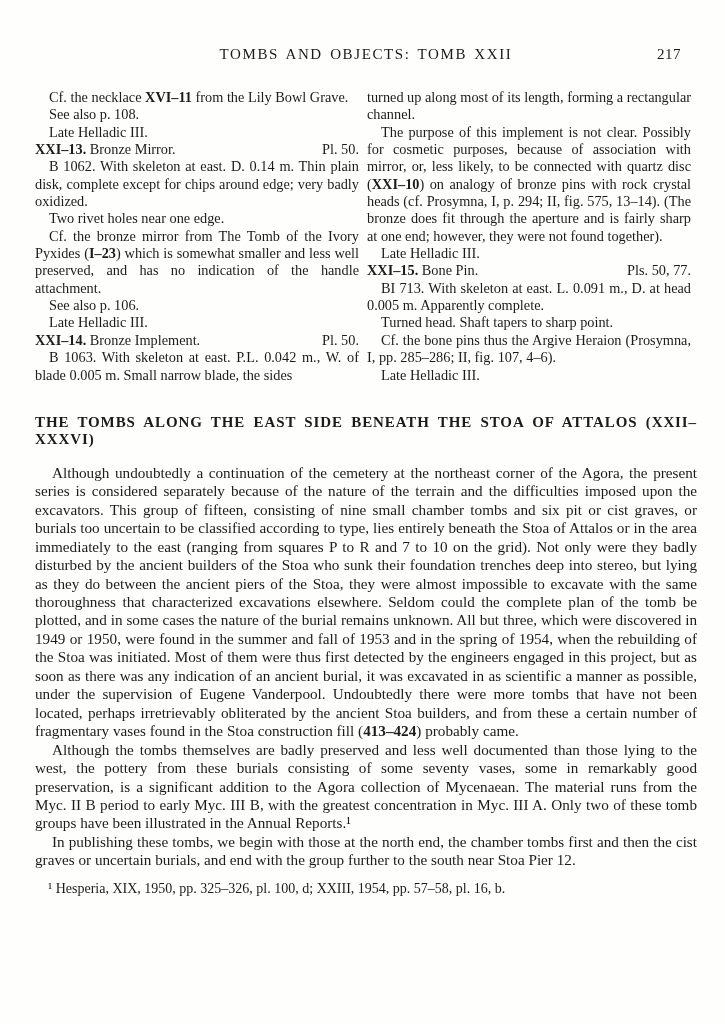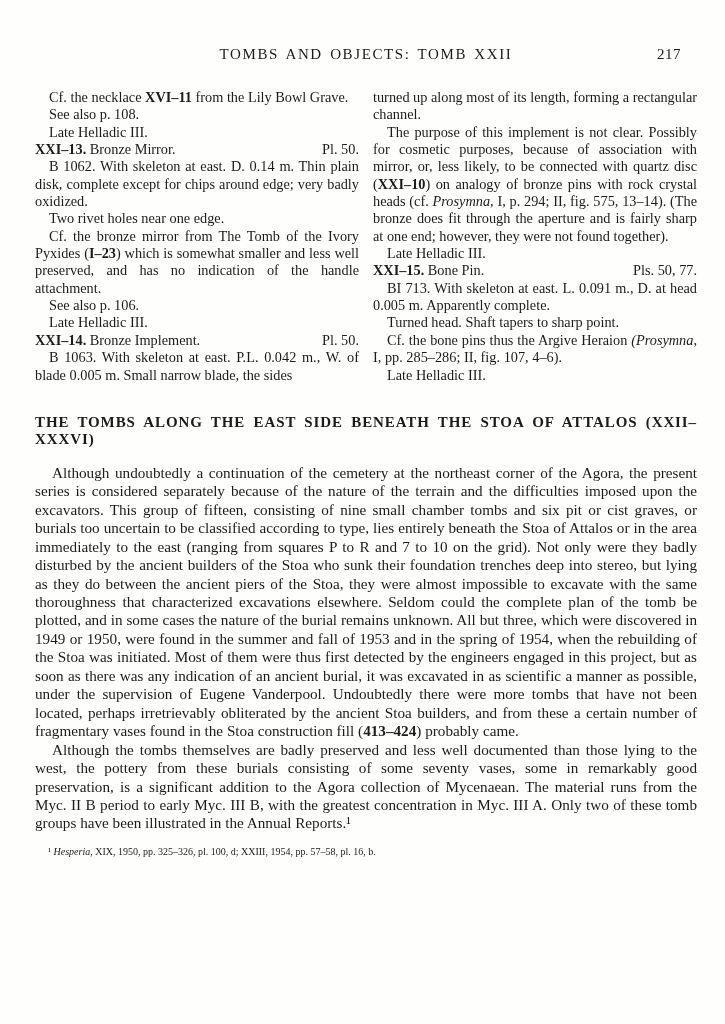--- a/index.html
+++ b/index.html
@@ -22,21 +22,21 @@
     word-spacing: 2px;
     margin-bottom: 26px;
     white-space: nowrap;
   }
   .page-number {
     position: absolute;
     right: 16px;
     top: 0;
     letter-spacing: 0.5px;
   }
-  .columns { display: flex; gap: 14px; }
+  .columns { display: flex; gap: 8px; }
   .col {
     width: 324px;
     font-size: 14.3px;
     line-height: 17.35px;
     text-align: justify;
   }
   .col p { margin: 0; }
   .p-indent { text-indent: 14px; }
   .entry-head {
     display: flex;
@@ -55,26 +55,26 @@
   }
   .body-text {
     margin-top: 16px;
     font-size: 15.2px;
     line-height: 18.45px;
     text-align: justify;
   }
   .body-text p { margin: 0; text-indent: 17px; }
   .footnote {
     margin-top: 11px;
-    font-size: 10px;
+    font-size: 14px;
     line-height: 16px;
     text-indent: 13px;
   }
   .b { font-weight: bold; }
-  .i { font-style: italic; }
+  .i { }
 </style>
 </head>
 <body>
 
 <div class="page">
 
   <header class="running-head">
     <span>TOMBS AND OBJECTS: TOMB XXII</span>
     <span class="page-number">217</span>
   </header>
@@ -118,17 +118,18 @@
       <p class="p-indent"><span>Late Helladic III.</span></p>
     </div>
 
   </section>
 
   <h2 class="section-heading">THE TOMBS ALONG THE EAST SIDE BENEATH THE STOA OF ATTALOS (XXII–XXXVI)</h2>
 
   <section class="body-text">
     <p><span>Although undoubtedly a continuation of the cemetery at the northeast corner of the Agora, the present series is considered separately because of the nature of the terrain and the difficulties imposed upon the excavators. This group of fifteen, consisting of nine small chamber tombs and six pit or cist graves, or burials too uncertain to be classified according to type, lies entirely beneath the Stoa of Attalos or in the area immediately to the east (ranging from squares P to R and 7 to 10 on the grid). Not only were they badly disturbed by the ancient builders of the Stoa who sunk their foundation trenches deep into stereo, but lying as they do between the ancient piers of the Stoa, they were almost impossible to excavate with the same thoroughness that characterized excavations elsewhere. Seldom could the complete plan of the tomb be plotted, and in some cases the nature of the burial remains unknown. All but three, which were discovered in 1949 or 1950, were found in the summer and fall of 1953 and in the spring of 1954, when the rebuilding of the Stoa was initiated. Most of them were thus first detected by the engineers engaged in this project, but as soon as there was any indication of an ancient burial, it was excavated in as scientific a manner as possible, under the supervision of Eugene Vanderpool. Undoubtedly there were more tombs that have not been located, perhaps irretrievably obliterated by the ancient Stoa builders, and from these a certain number of fragmentary vases found in the Stoa construction fill (</span><span class="b">413–424</span><span>) probably came.</span></p>
     <p><span>Although the tombs themselves are badly preserved and less well documented than those lying to the west, the pottery from these burials consisting of some seventy vases, some in remarkably good preservation, is a significant addition to the Agora collection of Mycenaean. The material runs from the Myc. II B period to early Myc. III B, with the greatest concentration in Myc. III A. Only two of these tomb groups have been illustrated in the Annual Reports.¹</span></p>
+    <p><span>In publishing these tombs, we begin with those at the north end, the chamber tombs first and then the cist graves or uncertain burials, and end with the group further to the south near Stoa Pier 12.</span></p>
   </section>
 
   <footer class="footnote"><span>¹ </span><span class="i">Hesperia</span><span>, XIX, 1950, pp. 325–326, pl. 100, d; XXIII, 1954, pp. 57–58, pl. 16, b.</span></footer>
 
 </div>
 
 </body></html>

